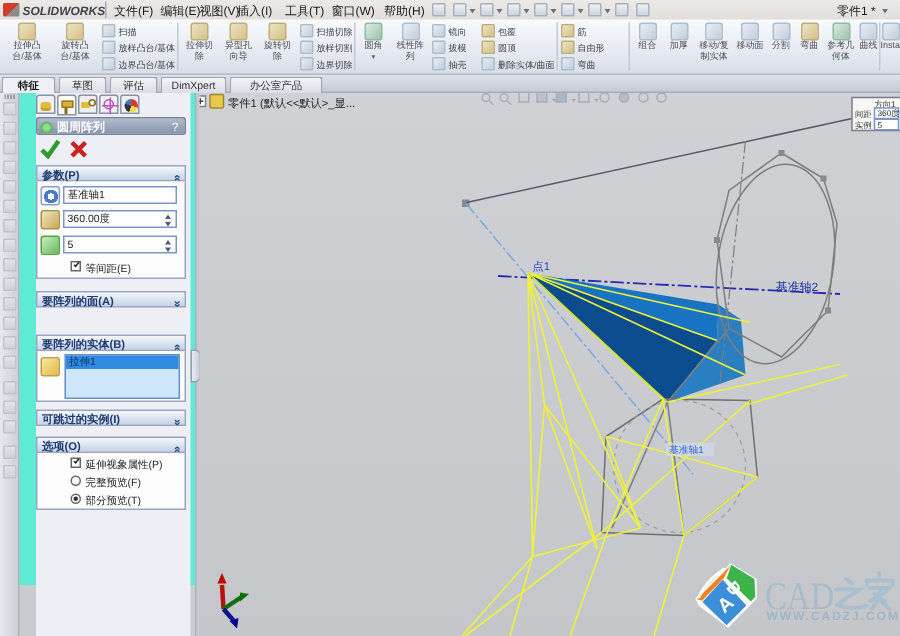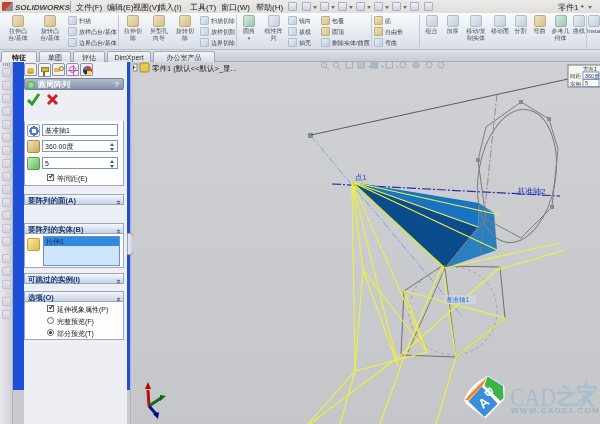--- a/index.html
+++ b/index.html
@@ -46,21 +46,21 @@
     border:1px solid #a0a6b0; border-bottom:none; border-radius:2px 2px 0 0; }
   .tab.act { background:#eef0f4; font-weight:bold; color:#111; }
 
   
   #leftbar { left:0; top:62px; width:13px; height:362px;
     background:linear-gradient(90deg,#e6e8ec,#cdd0d6);
     border-right:1px solid #b0b3ba; }
   .lic { position:absolute; left:2px; width:9px; height:9px;
     background:linear-gradient(#e2e4e9,#d0d3da); border:1px solid #bfc3cb; border-radius:1px; }
 
-  #panel { left:13px; top:62px; width:117px; height:328px; background:#1d4ed8; }
+  #panel { left:13px; top:62px; width:117px; height:328px; background:#5eead4; }
   #panel .inner { position:absolute; left:11px; top:0; width:103px; height:362px; background:#edeff5; }
   .pmtab { position:absolute; top:1px; width:13px; height:13px;
     background:linear-gradient(#fdfdfe,#dde2ea); border:1px solid #8a93a4; border-radius:2px 2px 0 0; }
   #pmtitle { position:absolute; left:0px; top:16px; width:100px; height:12px;
     background:linear-gradient(#b2bccd,#8794ac); border:1px solid #76829a; border-radius:2px;
     color:#fff; font-size:8px; font-weight:bold; line-height:12px; }
   .ghead { position:absolute; left:0px; width:100px; height:11px;
     background:linear-gradient(#f5f7fa,#c6d2e8); border:1px solid #9aa6c0;
     font-size:7.5px; font-weight:bold; color:#1d3a70; line-height:11px; padding-left:3px; }
   .gbox { position:absolute; left:0px; width:100px; background:#fdfdfe;
@@ -206,20 +206,21 @@
       <div class="pmtab" style="left:56px;background:#eef0f4">
         <span class="ab" style="left:1.5px;top:2px;width:9px;height:9px;border-radius:50%;background:conic-gradient(#d83c2c 0 30%,#f0e040 30% 55%,#303040 55% 80%,#3c78c8 80% 100%)"></span>
         </div>
 
       <div id="pmtitle"><span style="position:absolute;left:2px;top:2px;width:8px;height:8px;border-radius:50%;background:radial-gradient(#8fe08f 30%,#2a8a2a)"></span><span style="margin-left:13px">圆周阵列</span><span style="position:absolute;right:4px;font-weight:normal">?</span></div>
       <svg class="ab" style="left:2px;top:30px" width="40" height="14" viewBox="0 0 40 14">
         <path d="M2,8 L6,12 L13,2" stroke="#2c9c2c" stroke-width="3" fill="none"></path>
         <path d="M22,3 L31,12 M31,3 L22,12" stroke="#cc2020" stroke-width="3" fill="none"></path>
       </svg>
 
+      <div class="ghead" style="top:48px">参数(P)<span class="chev">«</span></div>
       <div class="gbox" style="top:59px;height:65px">
         <div class="fico" style="top:3px;background:radial-gradient(circle at 6px 6px,#fff 2.2px,#4a7ac8 2.2px 4.6px,#f4f7fc 4.6px);border:1px solid #8aa0c8"></div>
         <div class="fld" style="top:3px">基准轴1</div>
         <div class="fico" style="top:19px;background:linear-gradient(135deg,#f0e6c0,#c8a858);border:1px solid #a89048"></div>
         <div class="fld" style="top:19px">360.00度<span class="spin"></span></div>
         <div class="fico" style="top:36px;background:linear-gradient(135deg,#c8eec0,#68b858);border:1px solid #58a048"></div>
         <div class="fld" style="top:36px">5<span class="spin"></span></div>
         <div class="ab" style="left:22px;top:53px;width:7px;height:7px;background:#fff;border:1px solid #666">
             <span class="tick"></span>
           </div>

